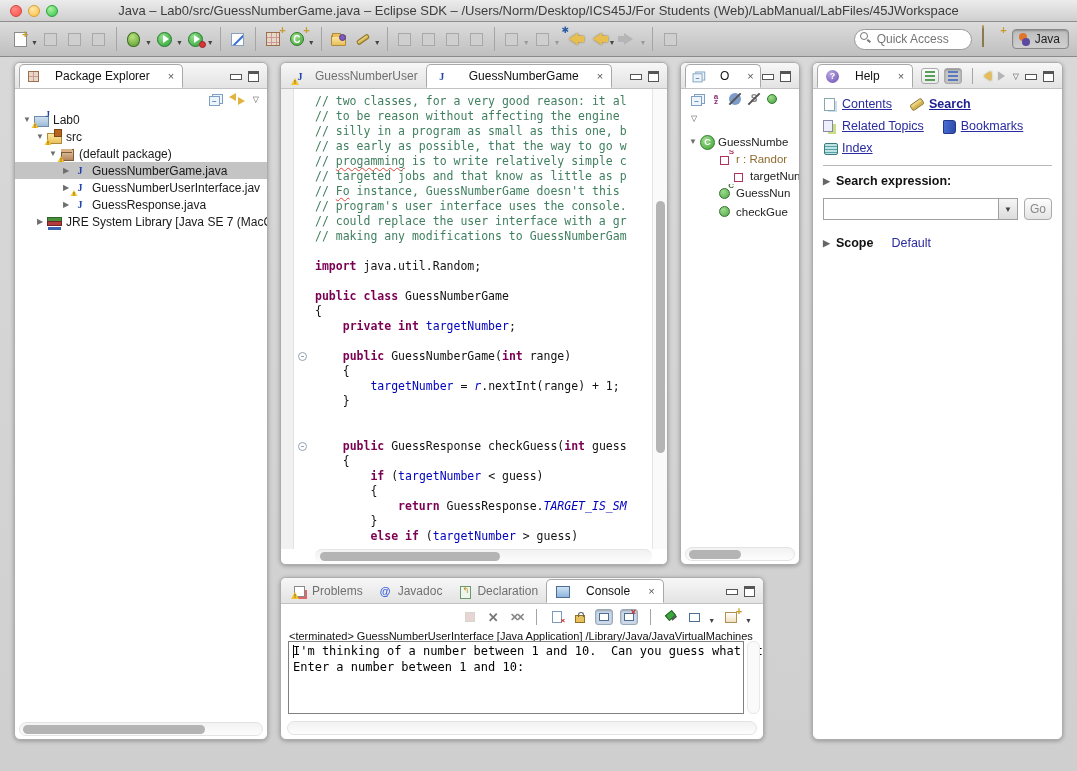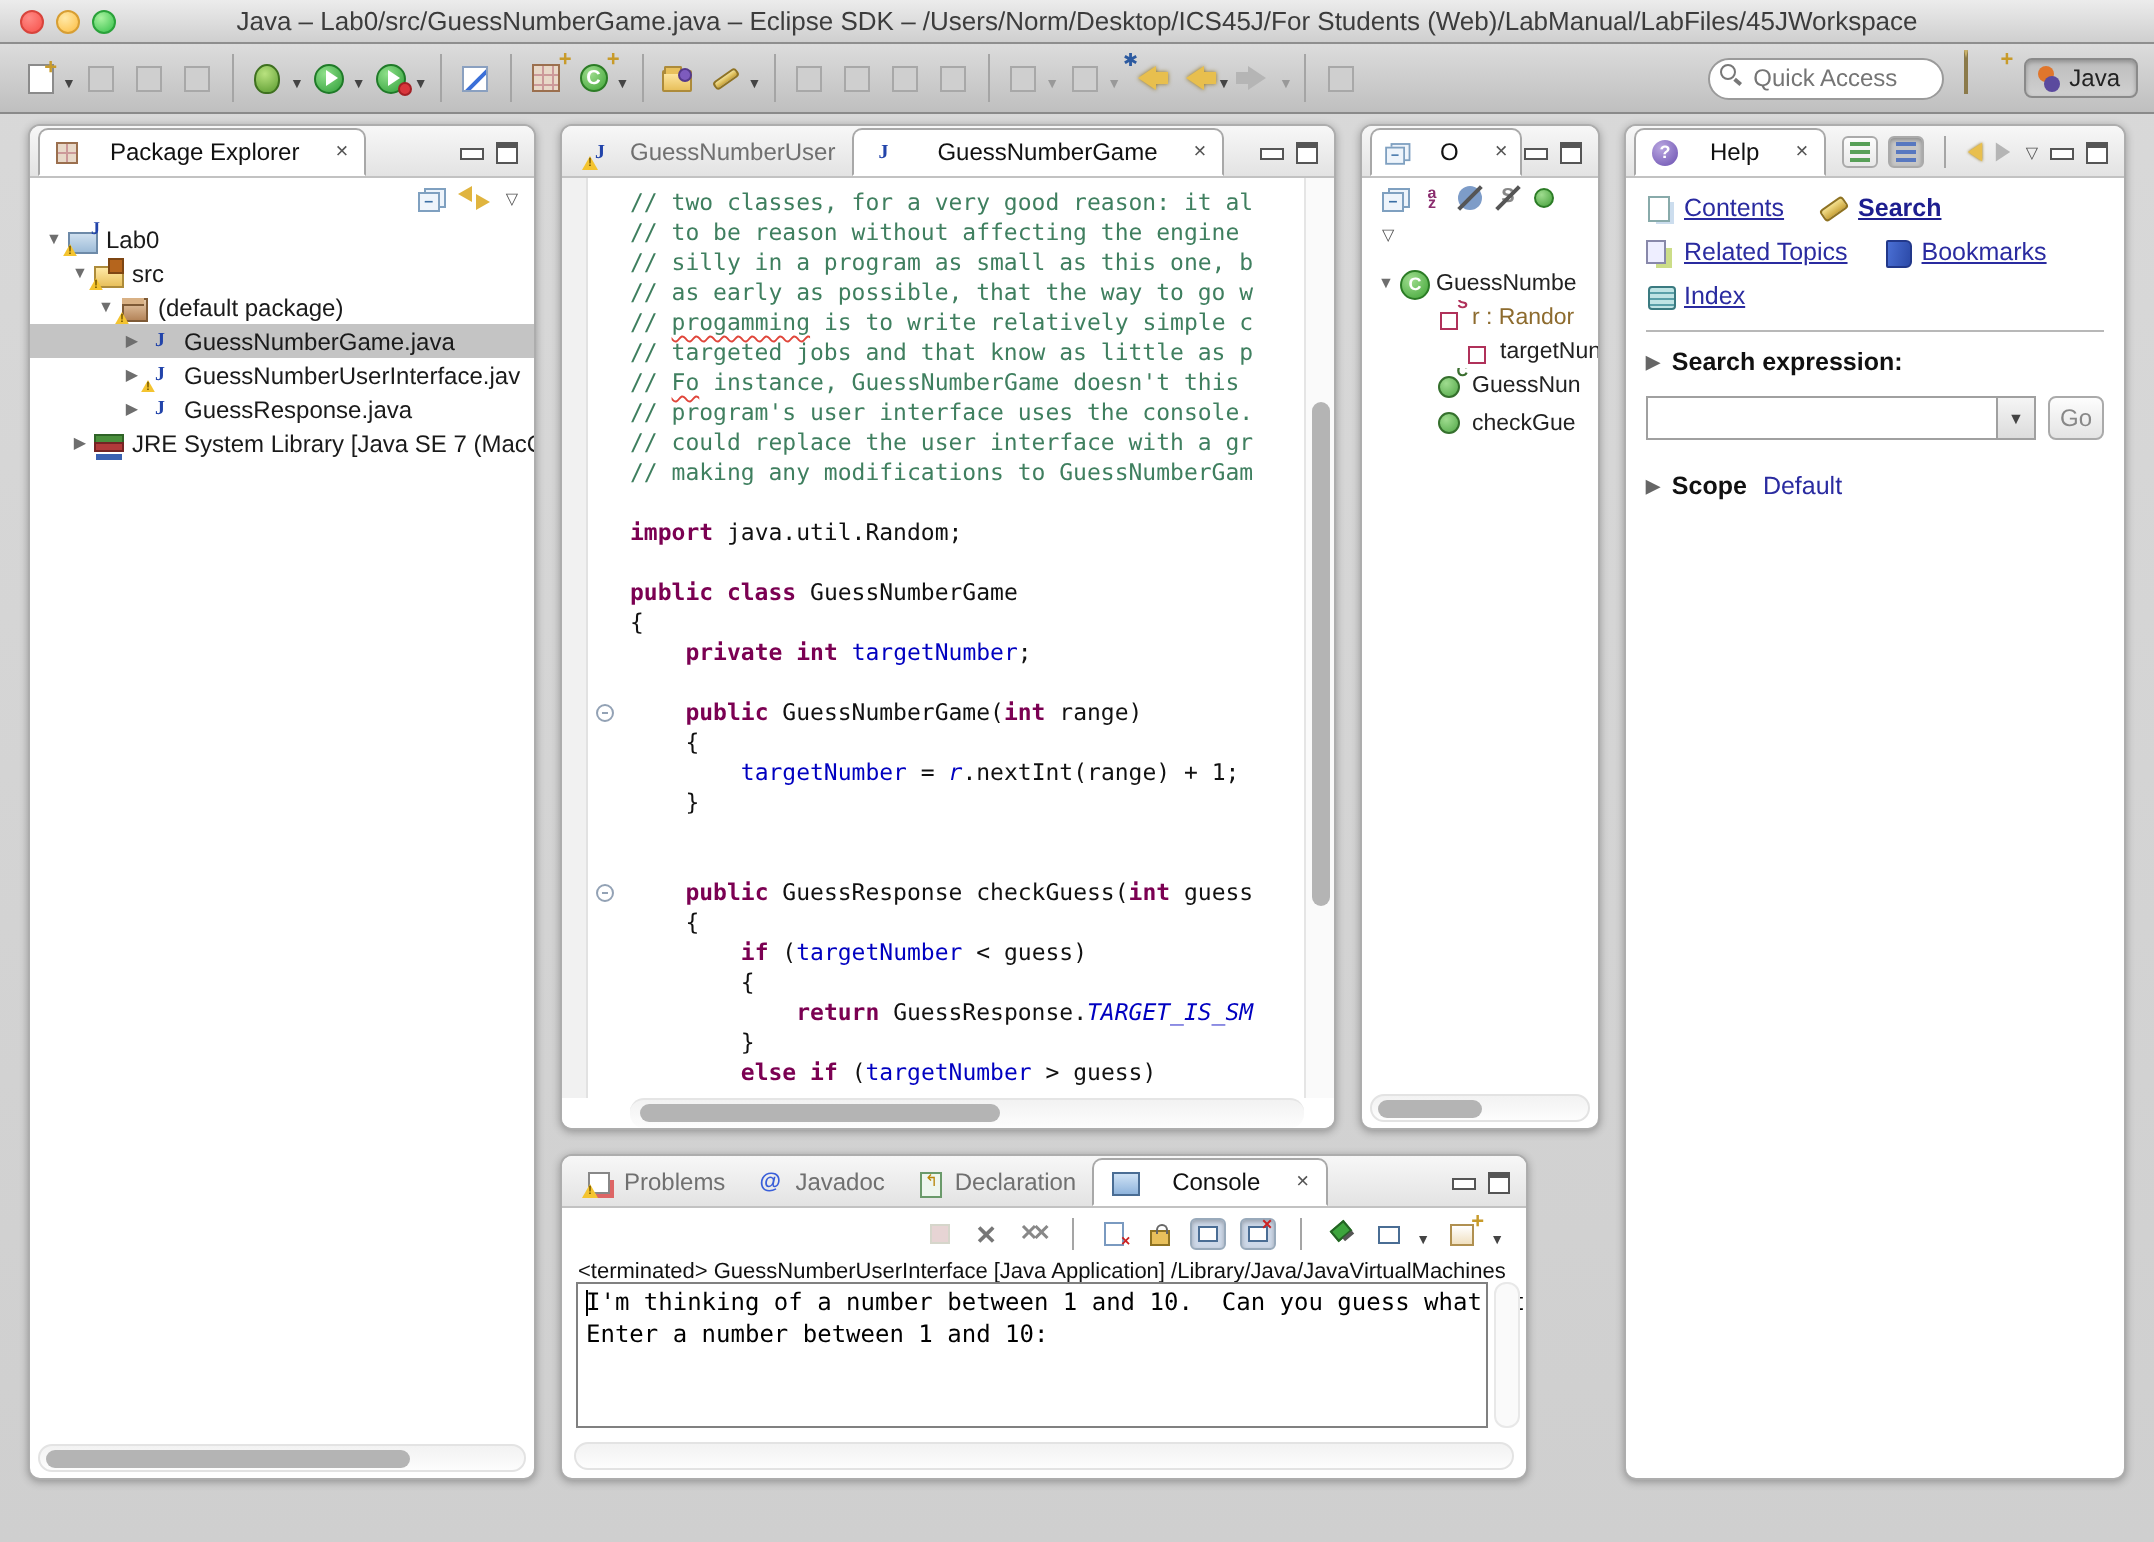--- a/index.html
+++ b/index.html
@@ -162,21 +162,21 @@
   .hic.ic-bookmarks::before { content:""; position:absolute; left:1px; top:1px; width:11px; height:12px; background:linear-gradient(100deg,#4a6fd4,#2c4aa8); border:1px solid #22388a; border-radius:1px 3px 3px 1px; }
   .hic.ic-index::before { content:""; position:absolute; left:1px; top:2px; width:12px; height:10px; background:repeating-linear-gradient(#bfe4e4 0 2px, #5aa0a8 2px 3px); border:1px solid #3a7a80; border-radius:2px; }
   .hr { height:1px; background:#b8b8b8; margin:10px 0 8px 0; }
   .exp-row { display:flex; align-items:center; gap:6px; margin-top:4px; font-weight:bold; color:#111; font-size:12.5px; }
   .exp-tri { font-size:9px; color:#666; }
   .searchbar { display:flex; align-items:center; gap:6px; margin-top:10px; }
   .combo { display:flex; height:22px; border:1px solid #a0a0a0; background:#fff; flex:1; }
   .combo input { flex:1; border:none; outline:none; font-size:12px; padding:0 4px; background:transparent; }
   .combo .drop { width:19px; border-left:1px solid #a0a0a0; background:linear-gradient(#f5f5f5,#dcdcdc); display:flex; align-items:center; justify-content:center; font-size:8px; color:#444; }
   .gobtn { width:28px; height:22px; border:1px solid #aaa; border-radius:4px; background:linear-gradient(#fdfdfd,#e4e4e4); font-size:12px; color:#888; display:flex; align-items:center; justify-content:center; }
-  .scope-val { color:#2a2ba0; font-weight:normal; margin-left:2px; }
+  .scope-val { color:#2a2ba0; font-weight:normal; margin-left:12px; }
 
   
   .btabs { height:26px; background:linear-gradient(#f7f7f7,#e3e3e3); border-bottom:1px solid #c2c2c2; display:flex; align-items:flex-end; padding:0 4px; }
   .bic { width:15px; height:13px; position:relative; flex:none; }
   .bic.ic-problems::before { content:""; position:absolute; left:1px; top:1px; width:9px; height:9px; background:#fff; border:1px solid #888; box-shadow:3px 3px 0 -1px #d66; }
   .bic.ic-javadoc::before { content:"@"; position:absolute; left:1px; top:0; font:bold 11px/13px "Liberation Sans", sans-serif; color:#3a5fd9; }
   .bic.ic-declaration::before { content:""; position:absolute; left:2px; top:1px; width:9px; height:11px; background:#eef6ee; border:1px solid #6a9a6a; }
   .bic.ic-declaration::after { content:"↰"; position:absolute; left:4px; top:1px; font-size:8px; color:#b8860b; }
   .bic.ic-console::before { content:""; position:absolute; left:1px; top:1px; width:12px; height:10px; background:linear-gradient(#cfe2f5,#8fb4dc); border:1px solid #4a6d94; }
   .con-toolbar { display:flex; align-items:center; justify-content:flex-end; gap:7px; padding:5px 10px 3px 0; }

